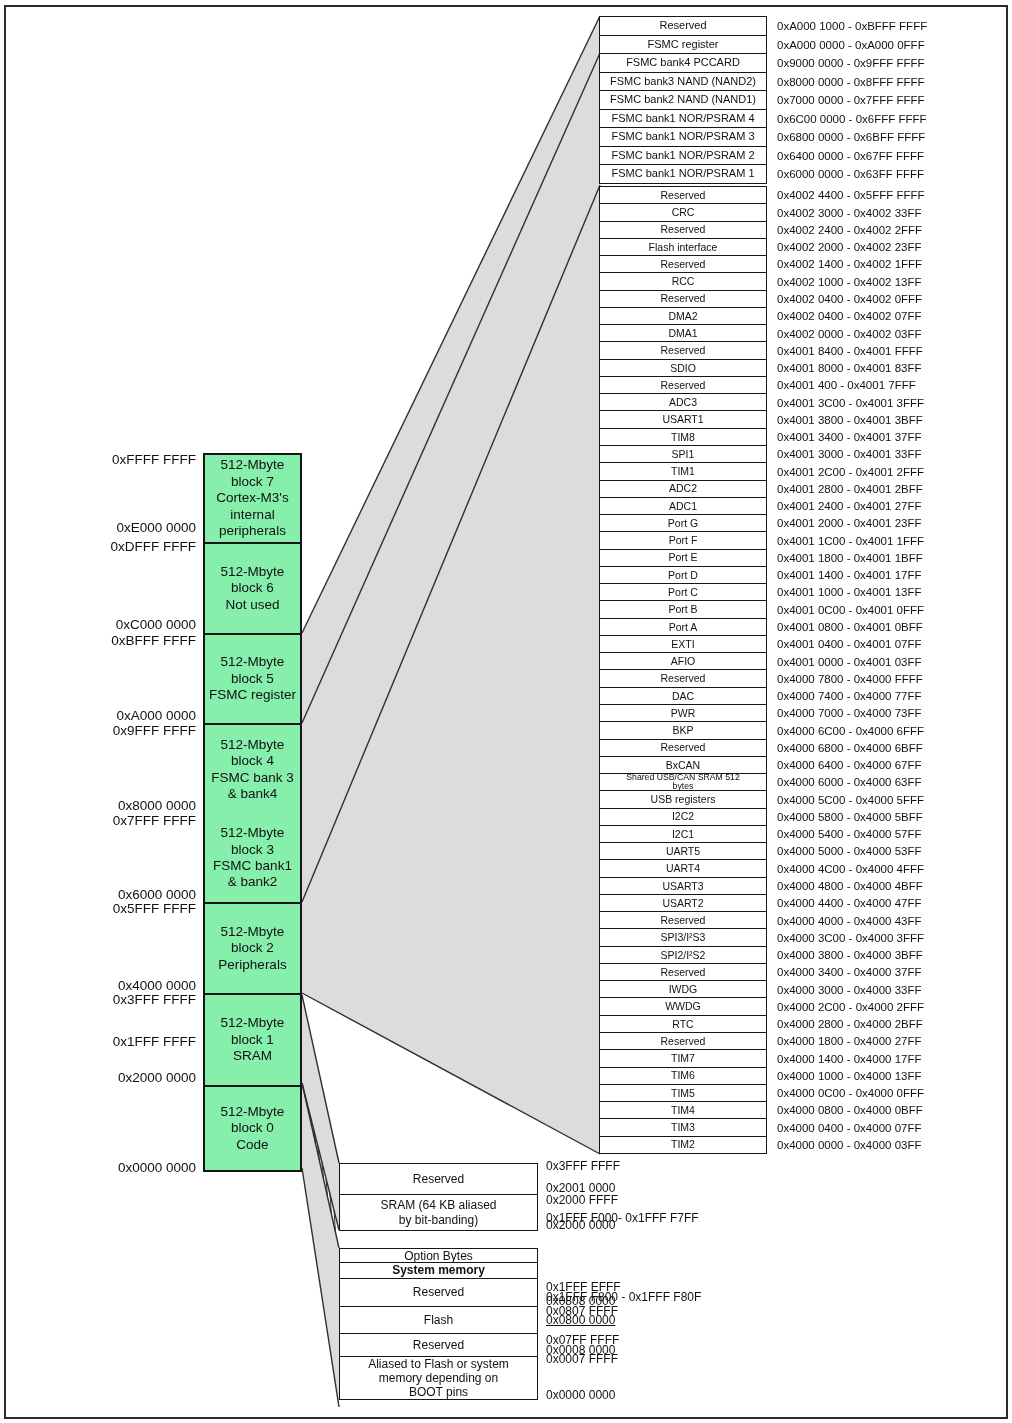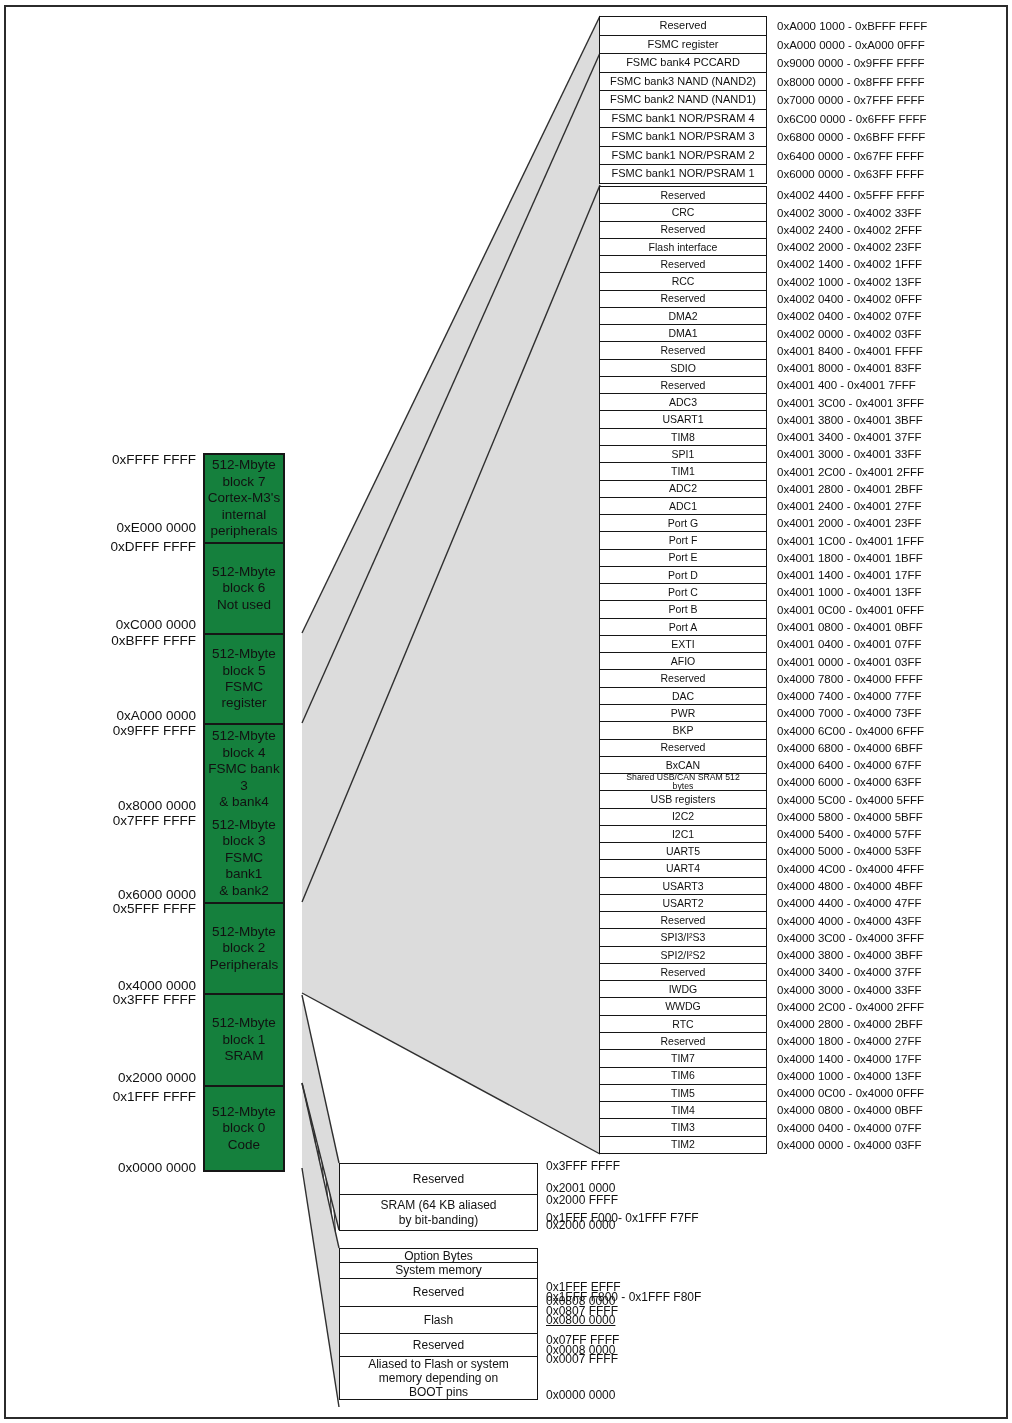--- a/index.html
+++ b/index.html
@@ -2,36 +2,36 @@
 <html><head>
 <meta charset="utf-8">
 <style>
   html,body{margin:0;padding:0;background:#fff;}
   #canvas{position:relative;width:1012px;height:1423px;background:#fff;overflow:hidden;
           font-family:"Liberation Sans","DejaVu Sans",sans-serif;color:#111;}
   .frame{position:absolute;left:4px;top:5px;width:1000px;height:1410px;border:2px solid #2b2b2b;z-index:4;pointer-events:none;}
   #conn{position:absolute;left:0;top:0;z-index:0;}
 
   
-  .blk{position:absolute;left:203px;width:82px;box-sizing:border-box;border:2px solid #161616;background:#15803d;
+  .blk{position:absolute;left:203px;width:99px;box-sizing:border-box;border:2px solid #161616;background:#86efac;
        display:flex;align-items:center;justify-content:center;z-index:2;}
   .blk-label{white-space:pre-line;text-align:center;font-size:13.5px;line-height:1.22;}
   .b7{top:453px;height:91px;}
   .b6{top:542px;height:93px;}
   .b5{top:633px;height:92px;}
   .b4{top:723px;height:93px;border-bottom:2px dashed #161616;}
   .b3{top:814px;height:90px;border-top:none;}
   .b2{top:902px;height:93px;}
   .b1{top:993px;height:94px;}
   .b0{top:1085px;height:87px;}
 
   .laddr{position:absolute;left:48px;width:148px;text-align:right;font-size:13.5px;line-height:16px;z-index:3;white-space:nowrap;}
   .la0{top:452px;}.la1{top:520px;}.la2{top:539px;}.la3{top:617px;}.la4{top:633px;}
   .la5{top:708px;}.la6{top:723px;}.la7{top:798px;}.la8{top:813px;}.la9{top:887px;}
-  .la10{top:901px;}.la11{top:978px;}.la12{top:992px;}.la13{top:1070px;}.la14{top:1089px;}.la15{top:1160px;}
+  .la10{top:901px;}.la11{top:978px;}.la12{top:992px;}.la13{top:1070px;}.la14{top:1034px;}.la15{top:1160px;}
 
   
   .rgroup{position:absolute;left:599px;width:410px;display:flex;flex-direction:column;z-index:2;}
   .g-fsmc{top:16px;height:168px;}
   .g-periph{top:186px;height:968px;}
   .prow{flex:1 0 0;display:flex;align-items:stretch;min-height:0;}
   .prow + .prow{margin-top:-1.5px;}
   .pcell{width:168px;box-sizing:border-box;border:1.5px solid #161616;background:#fff;
          display:flex;align-items:center;justify-content:center;text-align:center;
          font-size:10.5px;line-height:1.05;white-space:pre-line;}
@@ -39,21 +39,21 @@
   .prow.small .pcell{font-size:8.7px;text-align:center;}
   .paddr{margin-left:10px;align-self:center;font-size:11.5px;white-space:nowrap;}
 
   
   .bbox{position:absolute;left:339px;width:199px;box-sizing:border-box;border:1.5px solid #161616;background:#fff;
         display:flex;align-items:center;justify-content:center;text-align:center;
         font-size:12px;line-height:1.18;white-space:pre-line;z-index:2;}
   .bs0{top:1163px;height:32px;}
   .bs1{top:1194px;height:37px;}
   .bc0{top:1248px;height:17px;}
-  .bc1{top:1262px;height:17px;}
+  .bc1{top:1262px;height:17px;font-weight:bold;}
   .bc2{top:1278px;height:29px;}
   .bc3{top:1306px;height:28px;}
   .bc4{top:1333px;height:24px;}
   .bc5{top:1356px;height:44px;}
 
   .baddr{position:absolute;left:546px;font-size:12px;line-height:16px;white-space:nowrap;z-index:3;}
   .ba0{top:1158px;}.ba1{top:1180px;}.ba2{top:1192px;}.ba3{top:1217px;}
   .ba4{top:1250px;margin-top:39px;}.ba5{top:1210px;}.ba6{top:1279px;}.ba7{top:1293px;}
   .ba8{top:1303px;}.ba9{top:1312px;text-decoration:underline;}.ba10{top:1332px;}.ba11{top:1342px;}
   .ba12{top:1351px;}.ba13{top:1387px;}

